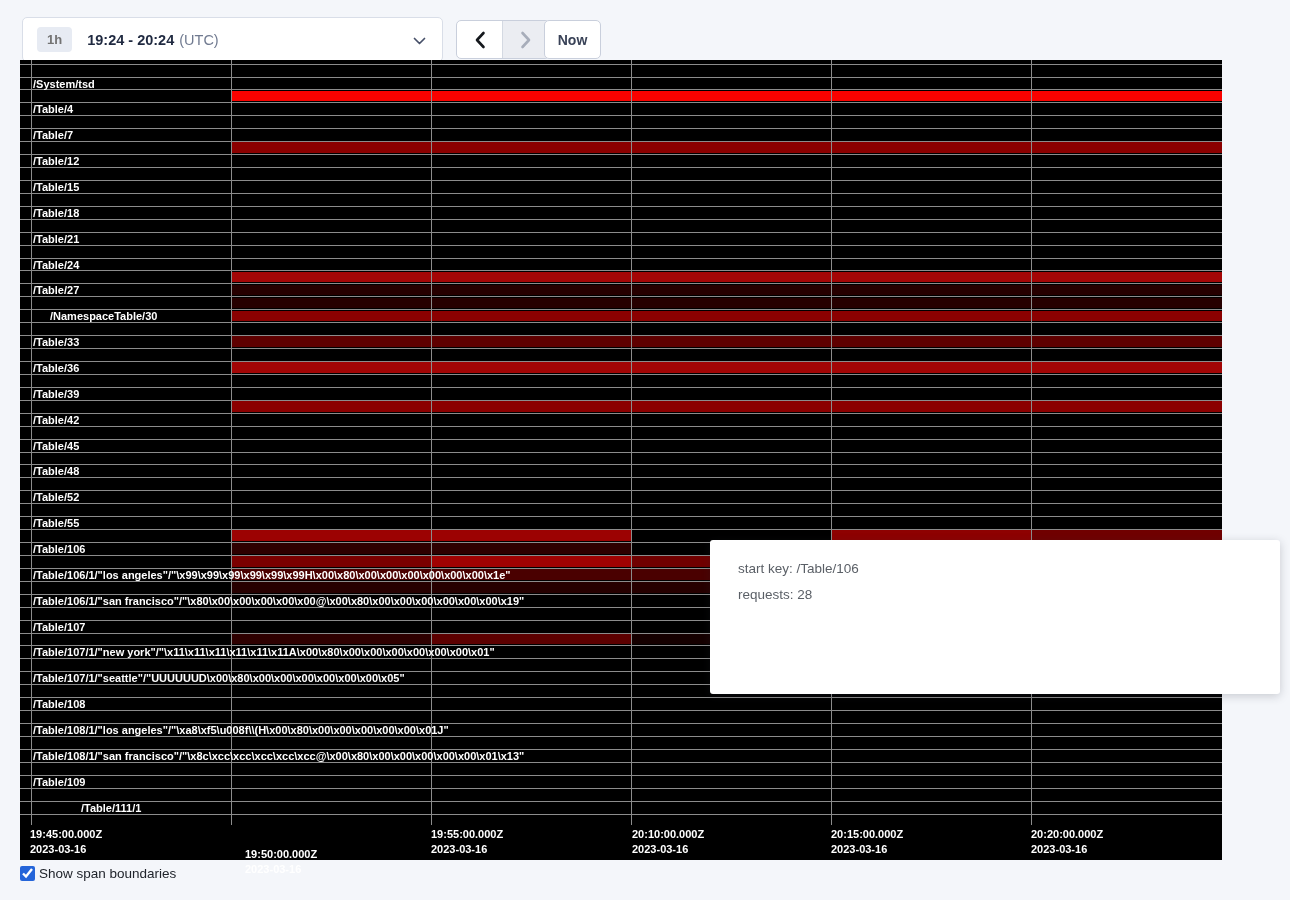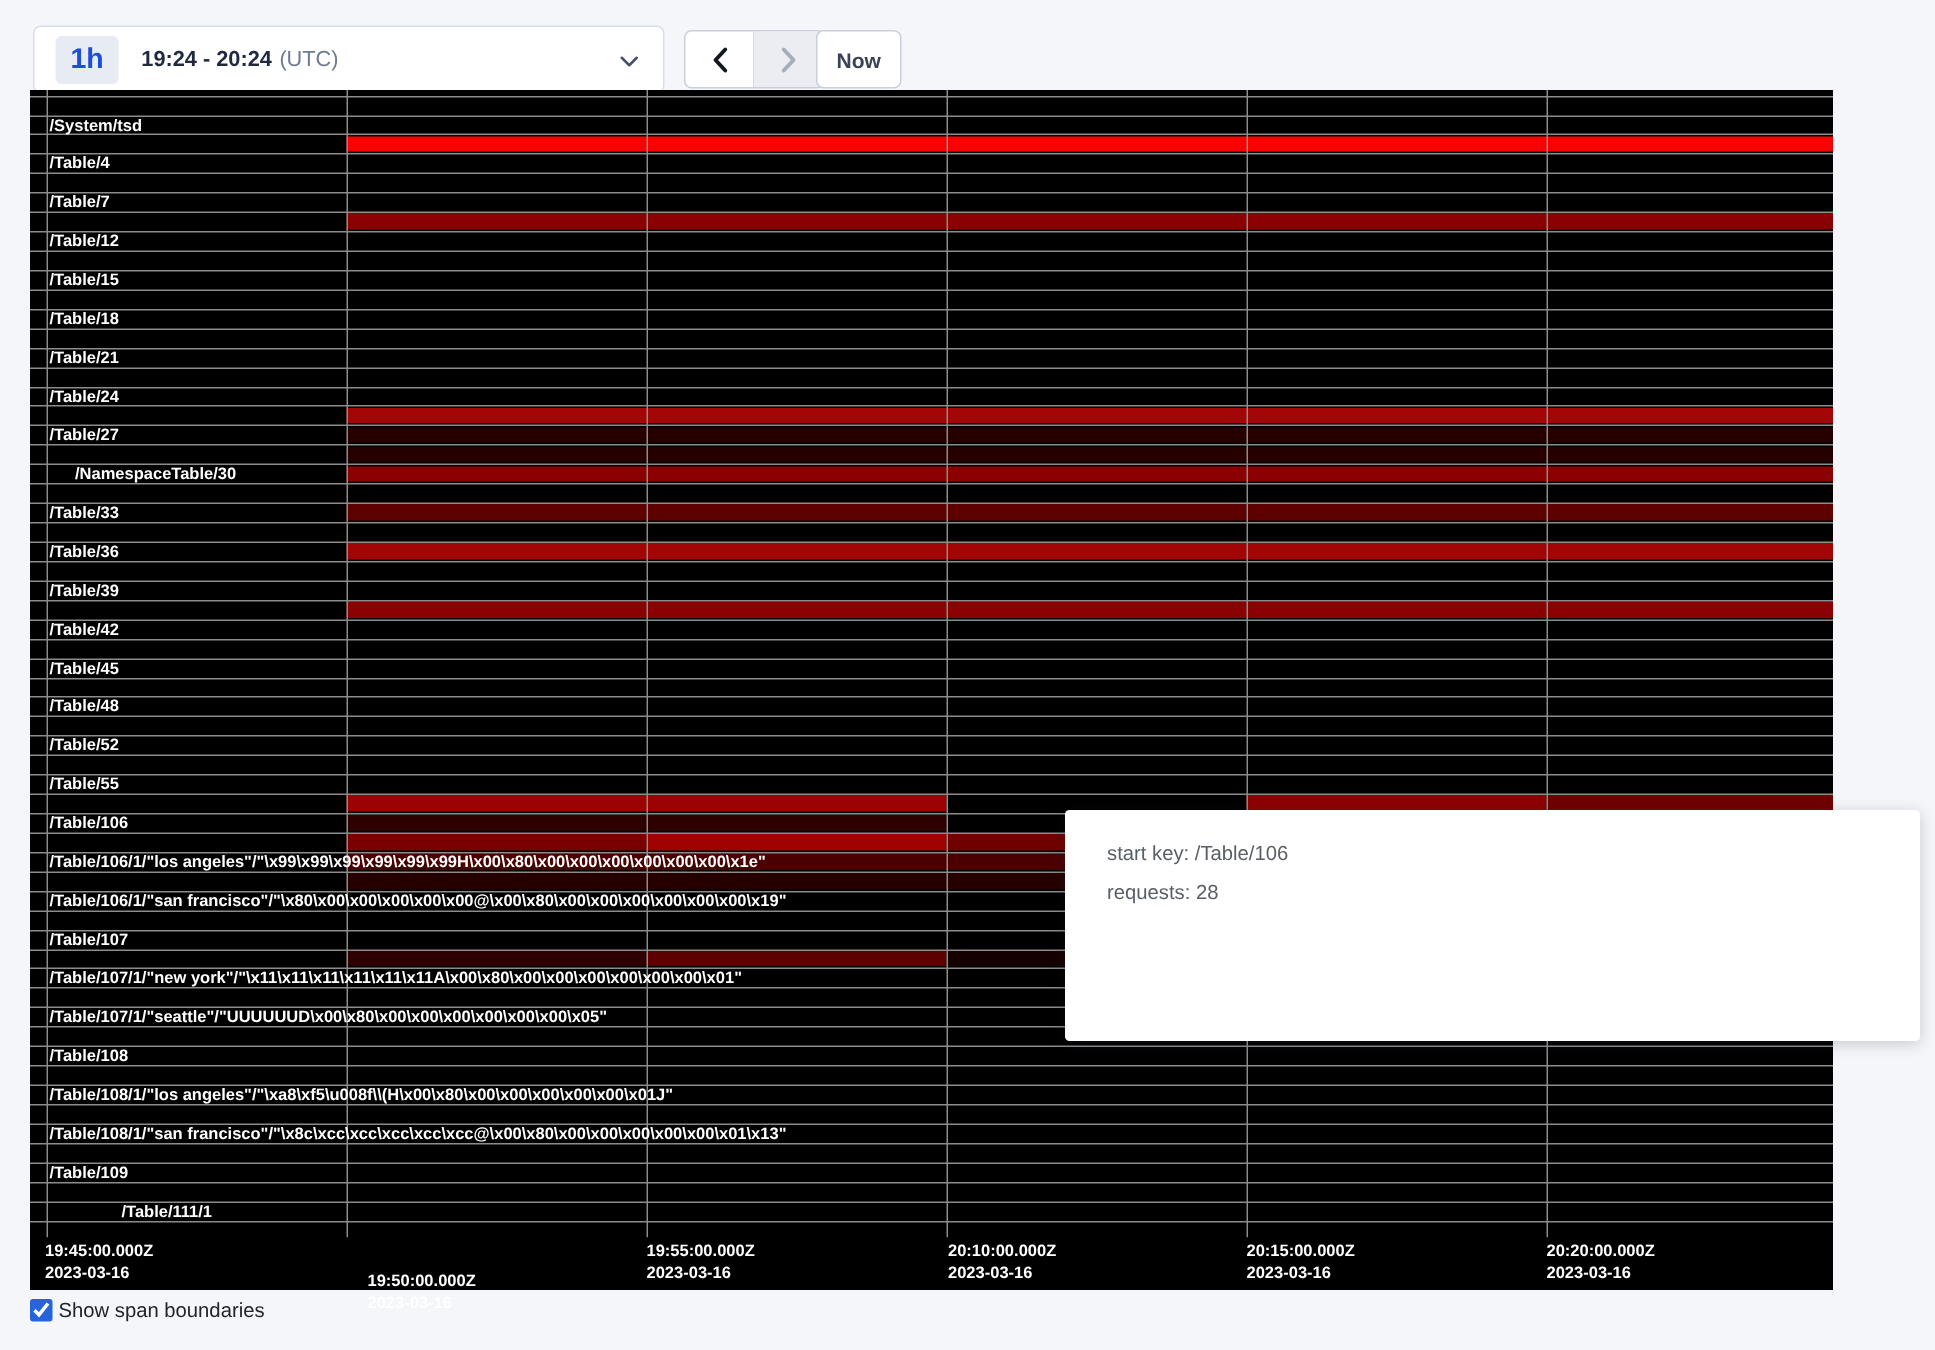--- a/index.html
+++ b/index.html
@@ -12,21 +12,21 @@
   }
 
   
   .select-box {
     position:absolute; left:22px; top:17px; width:421px; height:45px;
     background:#fff; border:1px solid #d9dee8; border-radius:5px;
     display:flex; align-items:center; cursor:pointer;
   }
   .badge {
     margin-left:14px; background:#e7ebf3; border-radius:4px;
-    padding:5px 10px; font-size:19px; font-weight:700; color:#1d4ed8;
+    padding:5px 10px; font-size:13px; font-weight:700; color:#737373;
   }
   .range-text { margin-left:15px; font-size:14.5px; font-weight:700; color:#1f2940; }
   .range-tz   { margin-left:5px;  font-size:14.5px; font-weight:400; color:#707a90; }
   .select-chevron { position:absolute; right:16px; top:19px; line-height:0; }
 
   .nav-group {
     position:absolute; left:456px; top:20px; height:39px;
     display:flex; border:1px solid #c9cfdc; border-radius:5px;
     overflow:hidden; background:#fff;
   }

